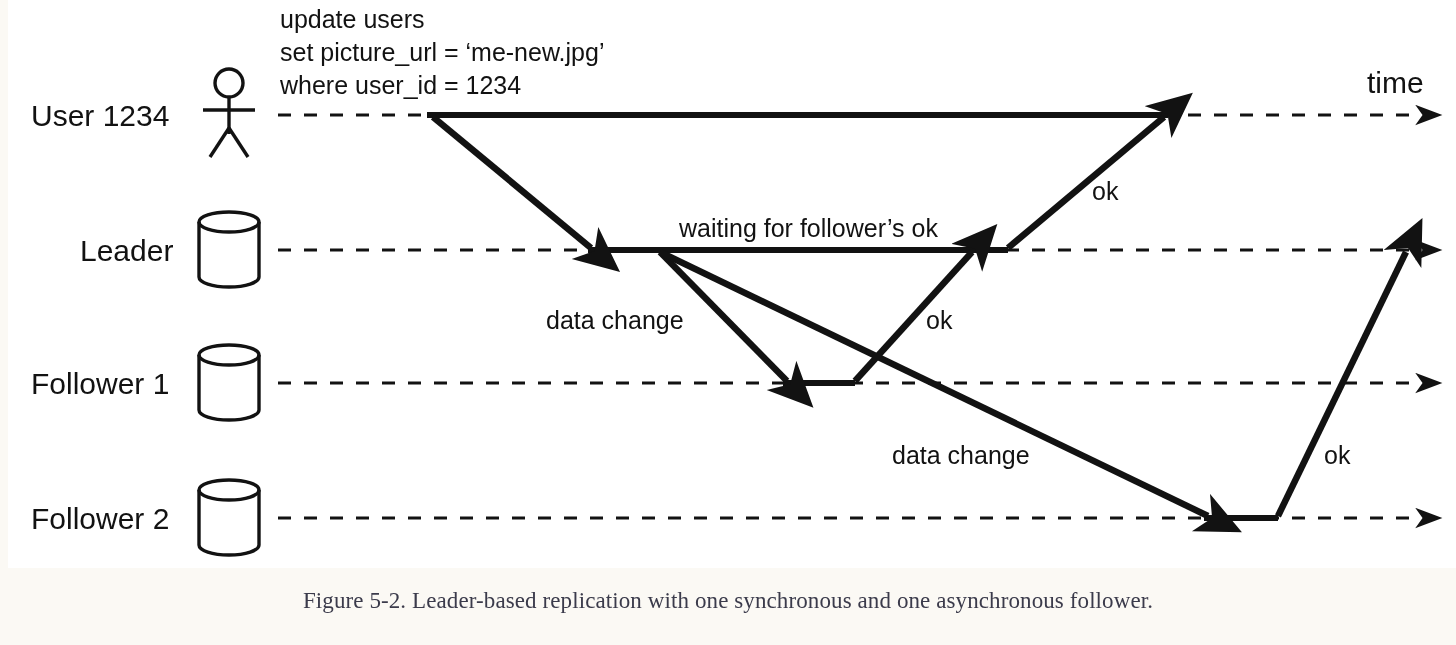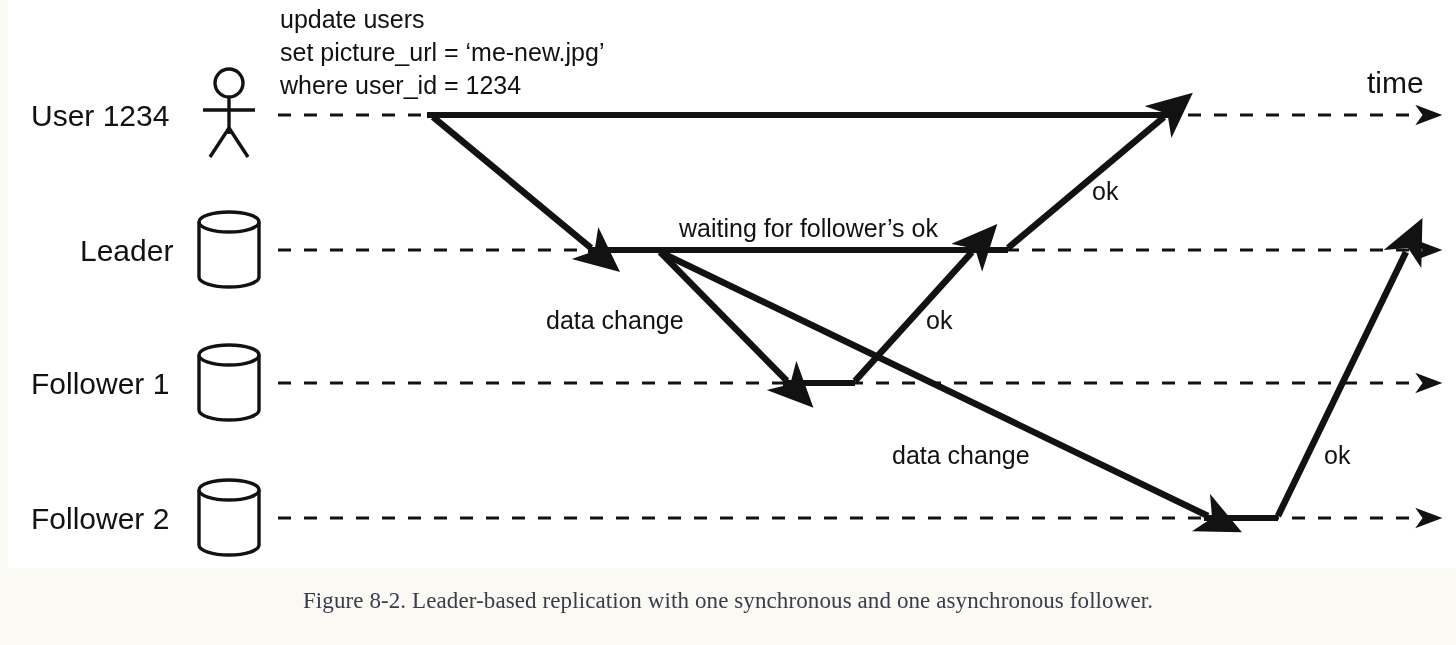--- a/index.html
+++ b/index.html
@@ -167,15 +167,15 @@
 
       <text class="lbl msg-label" x="1084" y="200">ok</text>
 
       <text class="lbl msg-label" x="884" y="464">data change</text>
 
       <text class="lbl msg-label" x="1316" y="464">ok</text>
 
     </svg>
   </div>
 
-  <div id="caption">Figure 8-2. Leader-based replication with one synchronous and one asynchronous follower.</div>
+  <div id="caption">Figure 5-2. Leader-based replication with one synchronous and one asynchronous follower.</div>
 
 </div>
 
 </body></html>

